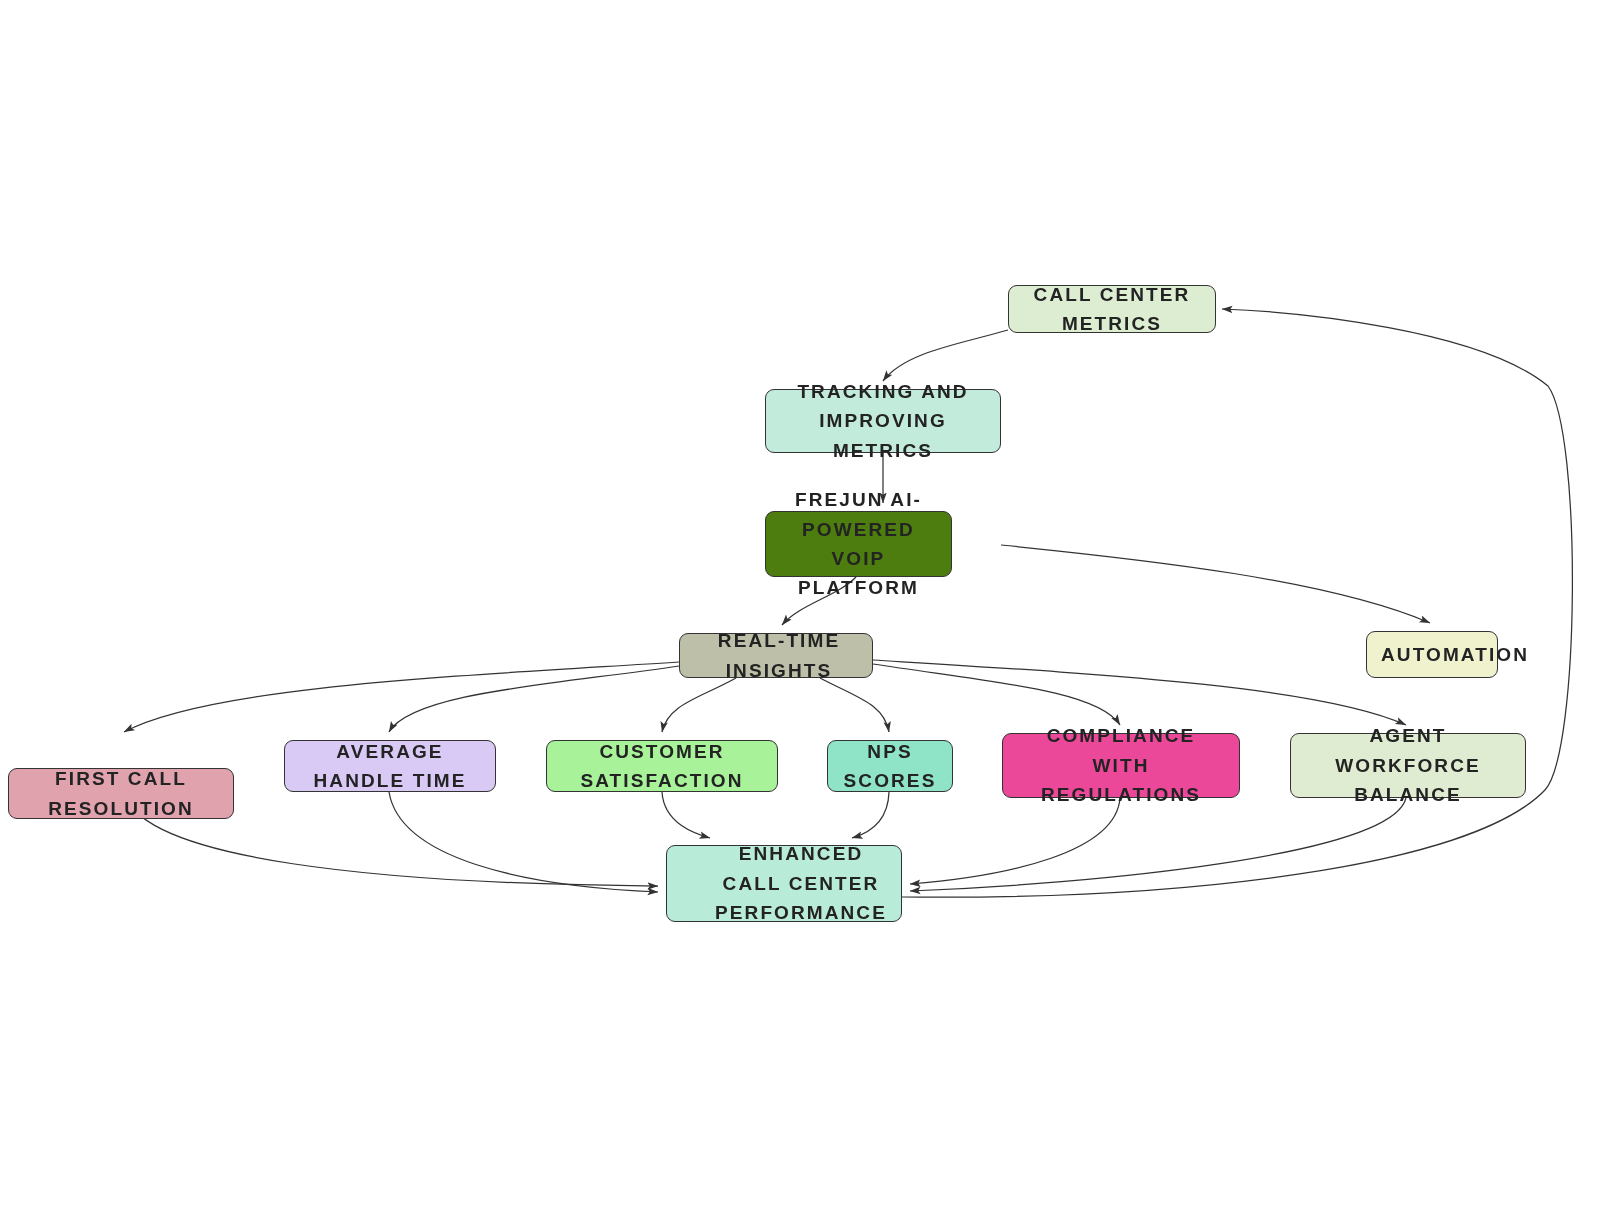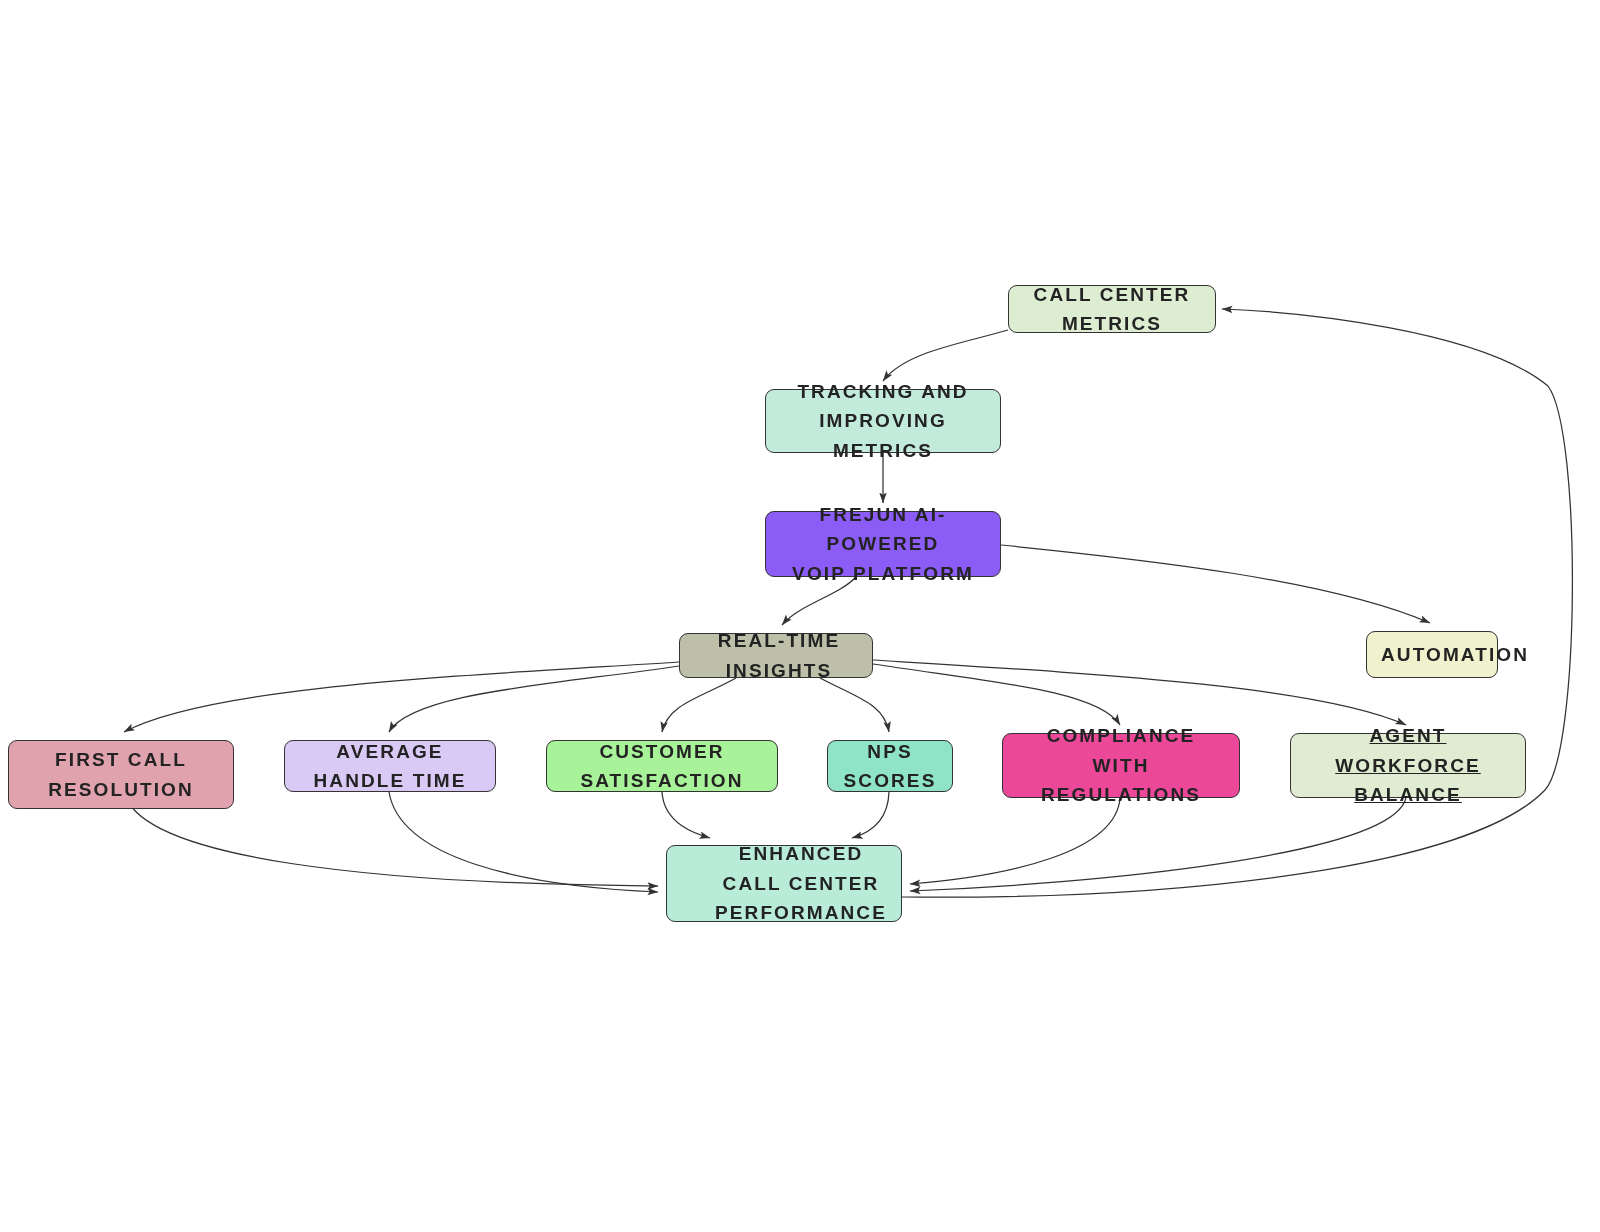--- a/index.html
+++ b/index.html
@@ -105,40 +105,40 @@
     </span>
   </div>
 
   <div class="node" style="left:765px; top:389px; width:236px; height:64px; background:#c3ebdc;">
     <span>
       <span>Tracking and</span>
       <span>Improving Metrics</span>
     </span>
   </div>
 
-  <div class="node" style="left:765px; top:511px; width:236px; height:66px; background:#8b5cf6;">
+  <div class="node" style="left:765px; top:511px; width:187px; height:66px; background:#4d7c0f;">
     <span>
       <span>FreJun AI-Powered</span>
       <span>VoIP Platform</span>
     </span>
   </div>
 
   <div class="node" style="left:679px; top:633px; width:194px; height:45px; background:#bdbfa8;padding-left:20px;">
     <span>
       <span>Real-Time Insights</span>
     </span>
   </div>
 
   <div class="node" style="left:1366px; top:631px; width:132px; height:47px; background:#eff2cd;">
     <span>
       <span>Automation</span>
     </span>
   </div>
 
-  <div class="node" style="left:8px; top:740px; width:226px; height:69px; background:#e0a3ae;">
+  <div class="node" style="left:8px; top:768px; width:226px; height:51px; background:#e0a3ae;">
     <span>
       <span>First Call Resolution</span>
     </span>
   </div>
 
   <div class="node" style="left:284px; top:740px; width:212px; height:52px; background:#d8c9f5;">
     <span>
       <span>Average Handle Time</span>
     </span>
   </div>
@@ -155,21 +155,21 @@
     </span>
   </div>
 
   <div class="node" style="left:1002px; top:733px; width:238px; height:65px; background:#ec4899;">
     <span>
       <span>Compliance with</span>
       <span>Regulations</span>
     </span>
   </div>
 
-  <div class="node" style="left:1290px; top:733px; width:236px; height:65px; background:#dfecd1;text-decoration:underline;">
+  <div class="node" style="left:1290px; top:733px; width:236px; height:65px; background:#dfecd1;">
     <span>
       <span>Agent Workforce</span>
       <span>Balance</span>
     </span>
   </div>
 
   <div class="node" style="left:666px; top:845px; width:236px; height:77px; background:#b9ecd8;padding-left:48px;">
     <span>
       <span>Enhanced Call Center</span>
       <span>Performance</span>

